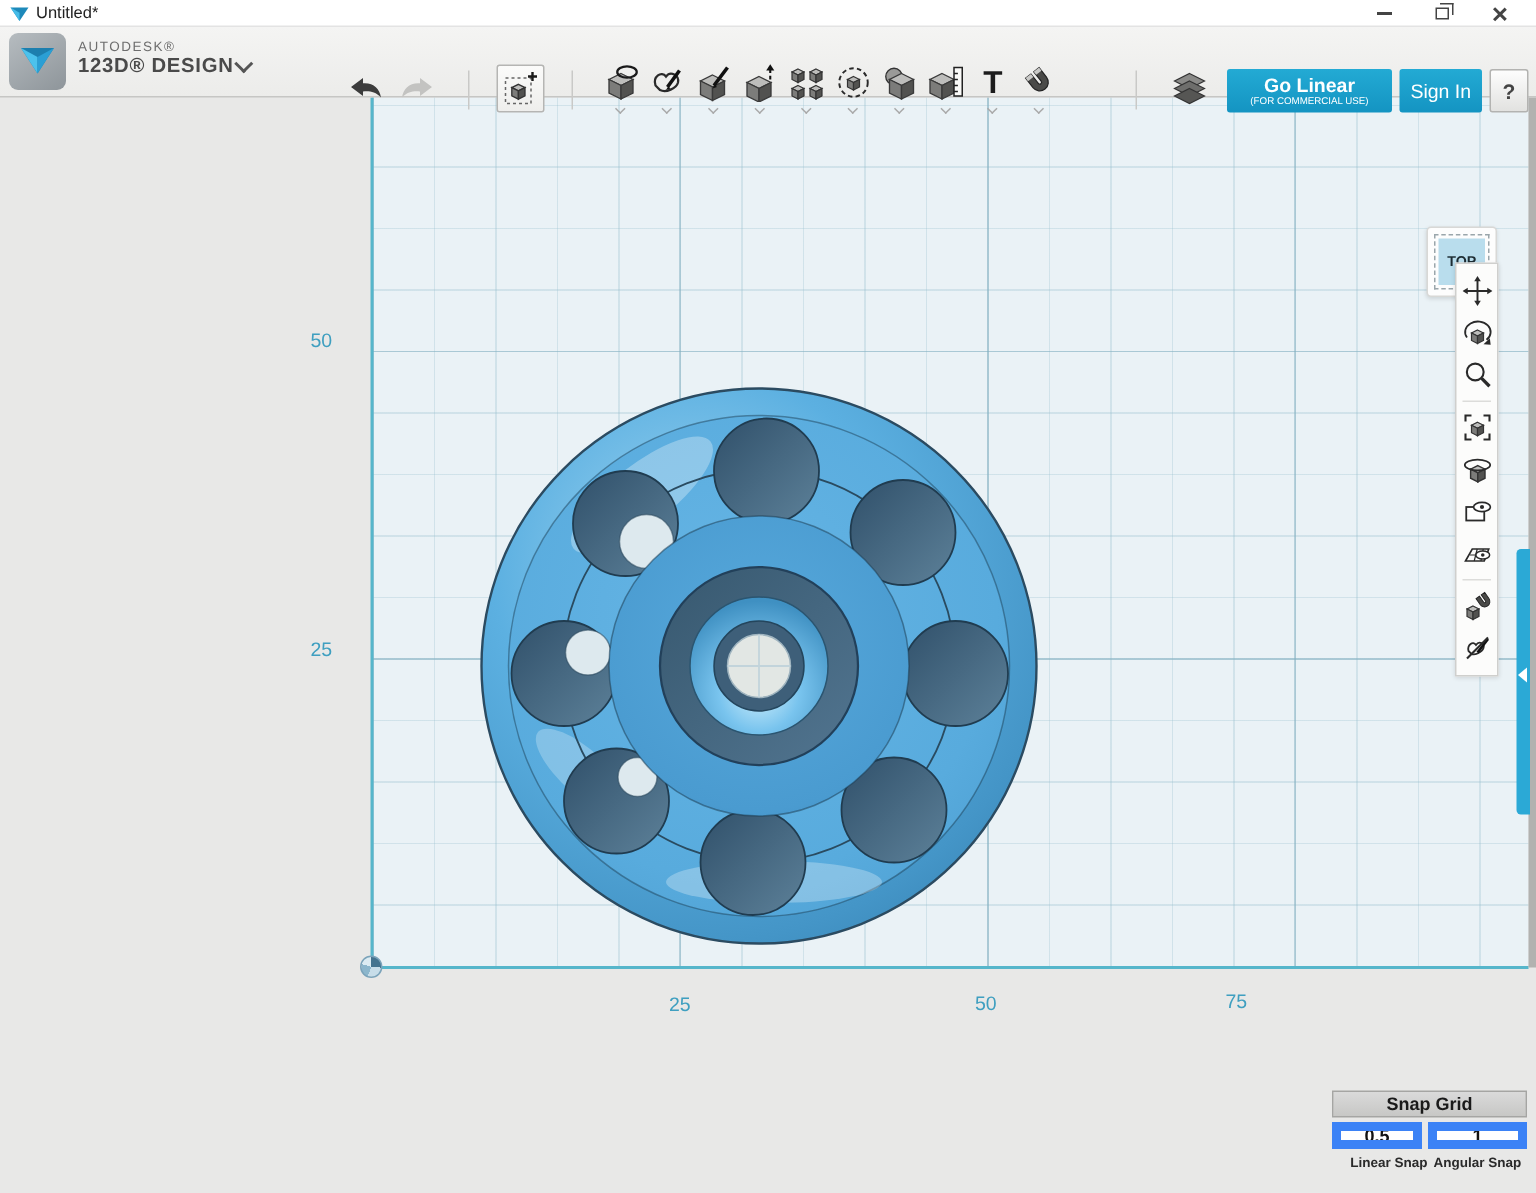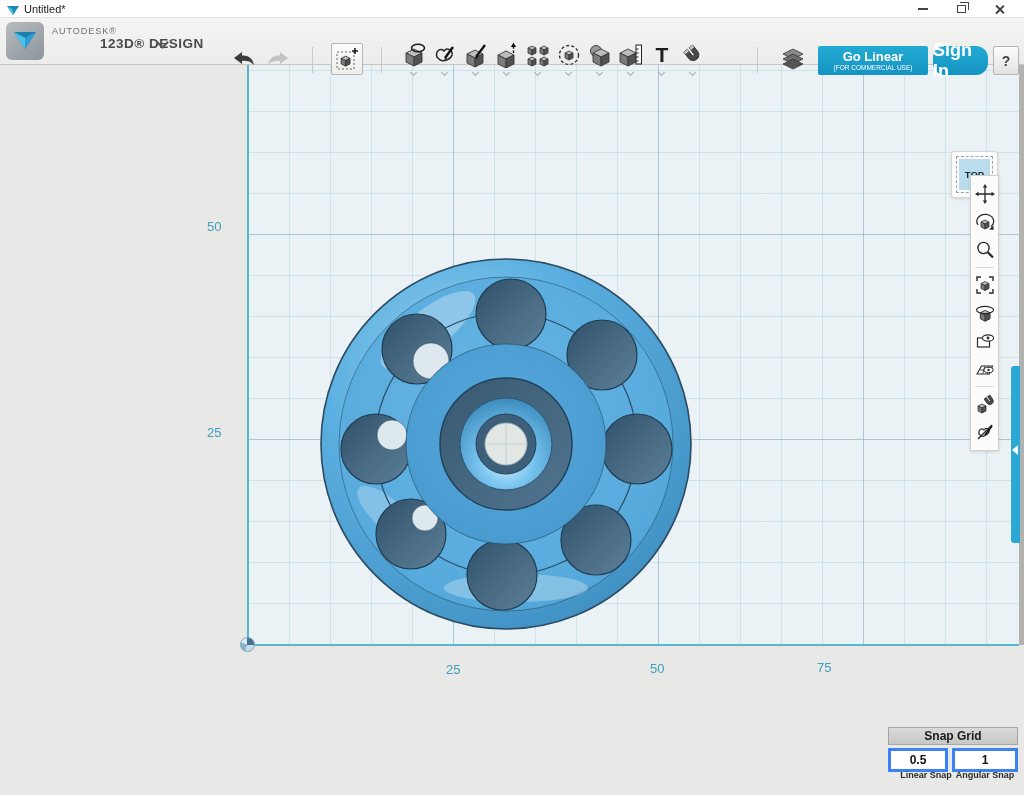--- a/index.html
+++ b/index.html
@@ -22,40 +22,40 @@
     width:1.6px; height:11px; background:#444; }
   .glyph-close::before { transform:rotate(45deg); } .glyph-close::after { transform:rotate(-45deg); }
 
   
   .toolbar { position:absolute; left:0; top:18px; width:1024px; height:47px;
     background:linear-gradient(#f4f4f3,#ececea); border-bottom:1px solid #c6c6c4; z-index:25; }
   .brand-tile { position:absolute; left:6px; top:4px; width:38px; height:38px; border-radius:6px;
     background:linear-gradient(145deg,#b6bcc0,#8e959a); display:flex; align-items:center; justify-content:center; }
   .brand-text { position:absolute; left:52px; top:8px; line-height:1.15; }
   .brand-company { font-size:9px; color:#6e6e6e; letter-spacing:1px; }
-  .brand-product { font-size:13.5px; font-weight:bold; color:#4a4a4a; letter-spacing:.5px;margin-left:48px; }
+  .brand-product { font-size:13.5px; font-weight:bold; color:#4a4a4a; letter-spacing:.5px; }
   .brand-chevron { position:absolute; left:158px; top:20px; width:9px; height:9px;
     border-right:2px solid #555; border-bottom:2px solid #555; transform:rotate(45deg); }
   .tb-btn { position:absolute; width:28px; height:28px; display:flex; align-items:center; justify-content:center; }
   .tb-divider { position:absolute; top:29px; width:1px; height:26px; background:#c9c9c7; }
   .tool-strip { position:absolute; left:398px; top:24px; display:flex; }
   .tool-item { width:31px; display:flex; flex-direction:column; align-items:center; }
   .tool-item .ic { height:26px; display:flex; align-items:center; justify-content:center; }
   .mini-chev { margin-top:2px; width:5px; height:5px; border-right:1.4px solid #a9a9a9;
     border-bottom:1.4px solid #a9a9a9; transform:rotate(45deg); }
   .insert-box { position:absolute; left:331px; top:25px; width:32px; height:32px;
     border:1px solid #b5b5b3; background:linear-gradient(#fbfbfa,#eeeeec); border-radius:2px;
     display:flex; align-items:center; justify-content:center; }
   .btn-premium { position:absolute; left:818px; top:28px; width:110px; height:29px; border-radius:2px;
     background:linear-gradient(#23aad4,#1494c2); color:#fff; text-align:center; cursor:pointer;
     display:flex; flex-direction:column; align-items:center; justify-content:center; }
   .btn-premium .l1 { font-size:13px; font-weight:bold; line-height:14px; }
   .btn-premium .l2 { font-size:6.5px; line-height:8px; }
-  .btn-signin { position:absolute; left:933px; top:28px; width:55px; height:29px; border-radius:12px;
-    background:linear-gradient(#23aad4,#1494c2); color:#fff; font-size:18px; font-weight:bold;
+  .btn-signin { position:absolute; left:933px; top:28px; width:55px; height:29px; border-radius:2px;
+    background:linear-gradient(#23aad4,#1494c2); color:#fff; font-size:13px; font-weight:normal;
     display:flex; align-items:center; justify-content:center; cursor:pointer; }
   .btn-help { position:absolute; left:993px; top:28px; width:26px; height:29px; border-radius:2px;
     background:linear-gradient(#fdfdfd,#e2e2e0); border:1px solid #b3b3b1; color:#444;
     font-size:14px; font-weight:bold; display:flex; align-items:center; justify-content:center; cursor:pointer; }
 
   
   .canvas { position:absolute; left:0; top:65px; width:1024px; height:730px; background:#e8e8e7; }
   .gridarea { position:absolute; left:248px; top:0; width:771px; height:580px;
     background:
       repeating-linear-gradient(to right, rgba(130,175,192,.50) 0 1px, transparent 1px 205px),
@@ -89,21 +89,21 @@
   .flyout-tab .tri { position:absolute; left:1px; top:79px; width:0; height:0;
     border-top:5px solid transparent; border-bottom:5px solid transparent; border-right:6px solid #fff; }
 
   .wheel-wrap { position:absolute; left:320px; top:193px; width:373px; height:373px; }
 
   
   .grid-panel { position:absolute; left:884px; top:662px; width:136px; }
   .btn-editgrid { position:absolute; left:4px; top:0; width:130px; height:18px;
     background:linear-gradient(#dadada,#c7c7c5); border:1px solid #a5a5a3; font-weight:bold;
     font-size:12px; color:#1a1a1a; display:flex; align-items:center; justify-content:center; cursor:pointer; }
-  .snap-input { position:absolute; top:21px; height:24px; border:3px solid #3b82f6; background:#fff;
+  .snap-input { position:absolute; top:21px; height:18px; border:6px solid #3b82f6; background:#fff;
     font-family:"Liberation Sans",sans-serif; font-size:12px; font-weight:bold; color:#111; text-align:center; }
   .snap-label { position:absolute; top:43px; font-size:9px; font-weight:bold; color:#2a2a2a; text-align:center; }
 
   svg text { font-family:"Liberation Sans",sans-serif; }
 </style>
 </head>
 <body>
 
 <svg width="0" height="0" style="position:absolute">
   <defs>

